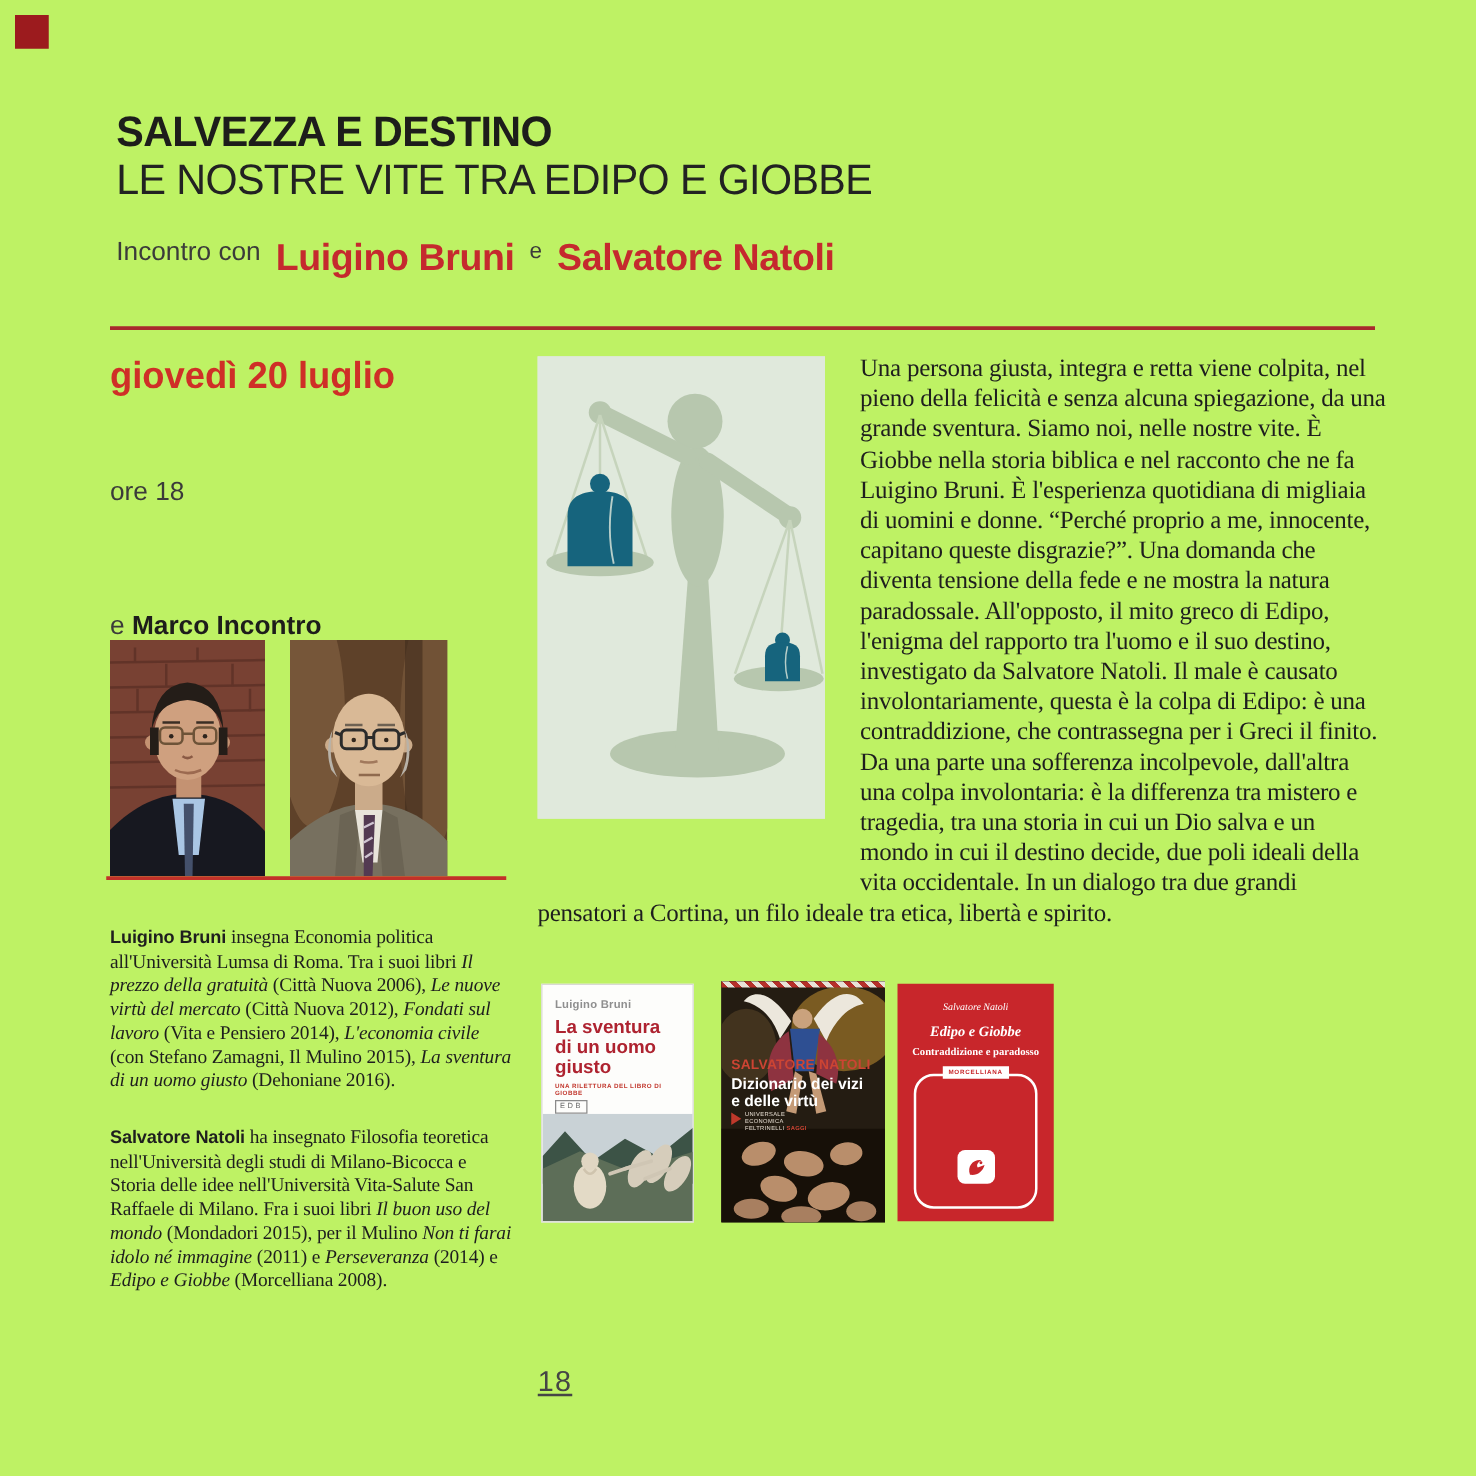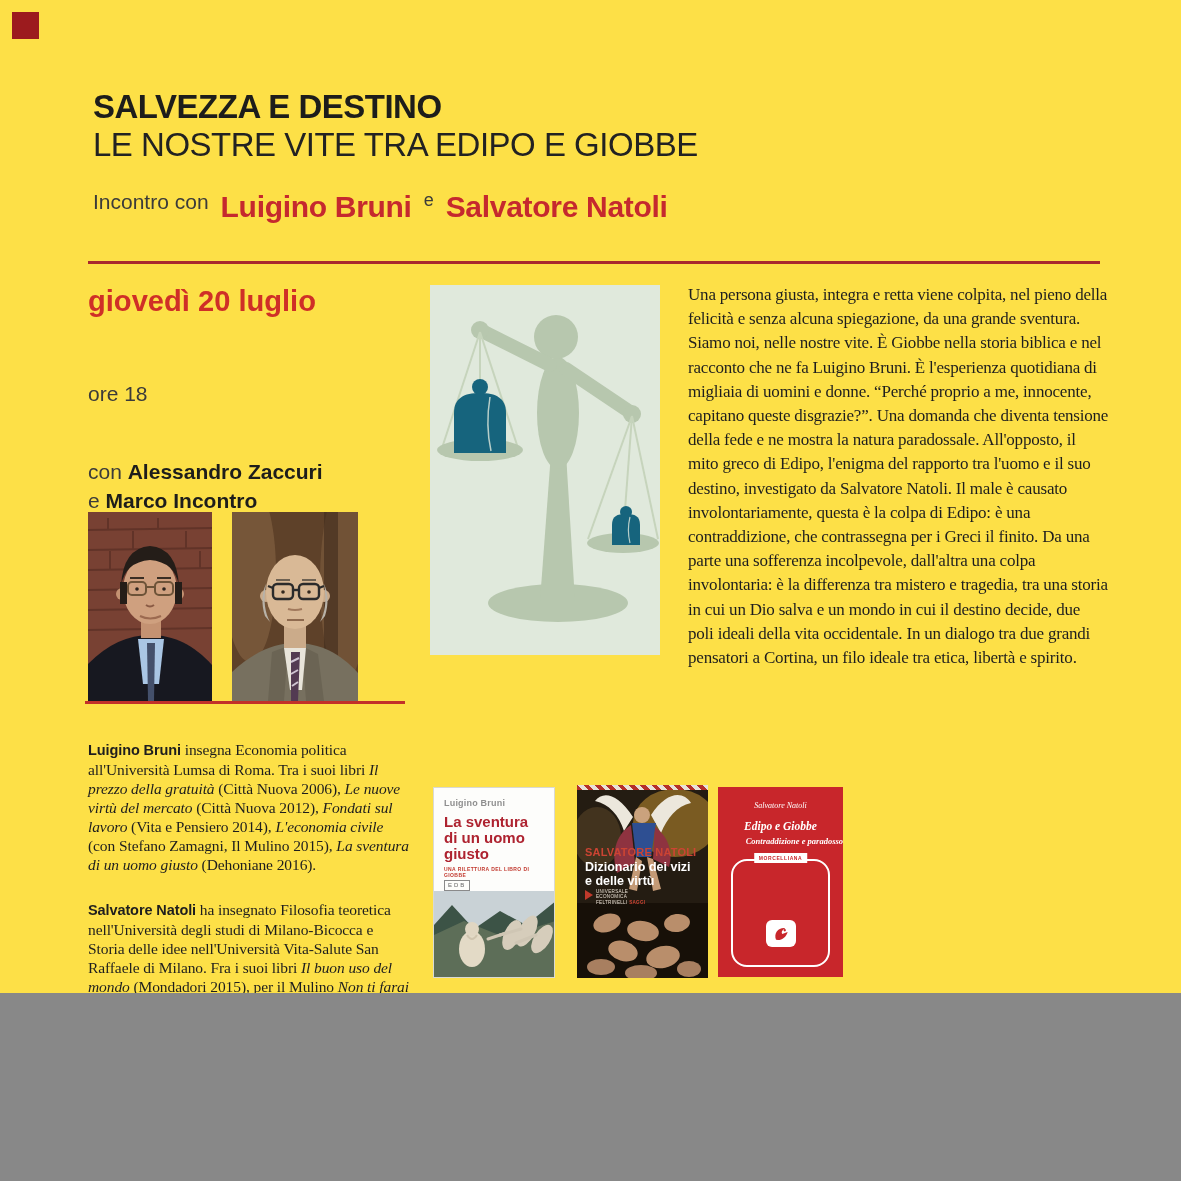--- a/index.html
+++ b/index.html
@@ -1,16 +1,16 @@
 <!DOCTYPE html>
 <html><head>
 <meta charset="utf-8">
 <style>
   html,body{margin:0;padding:0;background:#888;}
-  .page{position:relative;width:1181px;height:993px;margin:0 auto;background:#fde047;overflow:hidden;
+  .page{position:relative;width:1181px;height:1181px;margin:0 auto;background:#bef264;overflow:hidden;
         font-family:"Liberation Sans","DejaVu Sans",sans-serif;color:#1d1d1b;}
 
   
   .brand-mark{position:absolute;left:12px;top:12px;width:27px;height:27px;background:#9c1b1e;}
 
   
   .t1{position:absolute;left:93px;top:87px;font-size:34px;font-weight:700;letter-spacing:-.5px;
       transform:scaleX(.97);transform-origin:left;white-space:nowrap;}
   .t2{position:absolute;left:93px;top:125px;font-size:34px;font-weight:400;letter-spacing:-.5px;
       transform:scaleX(.97);transform-origin:left;white-space:nowrap;color:#222;}
@@ -32,21 +32,21 @@
   .photo-rule{position:absolute;left:85px;top:701px;width:320px;height:3px;background:#c23129;}
 
   .bio{position:absolute;left:88px;width:324px;font-family:"Liberation Serif","DejaVu Serif",serif;
        font-size:15.5px;line-height:19px;color:#1e1e1e;letter-spacing:-.1px;}
   .bio-1{top:724px;} .bio-2{top:884px;}
   .bio .seg-b{font-family:"Liberation Sans","DejaVu Sans",sans-serif;font-weight:700;font-size:14.5px;}
   .bio .seg-i{font-style:italic;}
 
   
   .article{position:absolute;left:430px;top:283px;width:679px;
-           font-family:"Liberation Serif","DejaVu Serif",serif;font-size:17px;line-height:24.2px;
+           font-family:"Liberation Serif","DejaVu Serif",serif;font-size:20px;line-height:24.2px;
            color:#1e1e1e;letter-spacing:-.2px;}
   .scales-box{float:left;width:230px;height:370px;margin:2px 28px 44px 0;background:#e0e9dc;}
   .scales-box svg{display:block;width:100%;height:100%;}
 
   
   .cover{position:absolute;top:787px;overflow:hidden;}
   .cover-1{left:433px;width:122px;height:191px;background:#fdfdfb;border:1px solid #d9d9d3;box-sizing:border-box;}
   .c1-author{position:absolute;left:10px;top:10px;font-size:9px;font-weight:700;color:#8f8f8f;letter-spacing:.2px;}
   .c1-title{position:absolute;left:10px;top:26px;width:96px;font-size:15px;line-height:16px;font-weight:700;color:#ae2330;}
   .c1-sub{position:absolute;left:10px;top:78px;width:100px;font-size:5px;font-weight:700;color:#c2392f;letter-spacing:.4px;}
@@ -62,50 +62,49 @@
   .c2-title{position:absolute;left:8px;top:75px;font-size:12.5px;line-height:14px;font-weight:700;color:#fff;}
   .c2-imprint{position:absolute;left:8px;top:104px;display:flex;gap:3px;align-items:flex-start;}
   .c2-chevron{width:0;height:0;border-top:5px solid transparent;border-bottom:5px solid transparent;border-left:8px solid #c0392b;margin-top:1px;}
   .c2-imprint-txt{font-size:4.6px;line-height:5.4px;color:#e7ded2;letter-spacing:.3px;}
   .c2-imprint-txt .tag{color:#cc4433;font-weight:700;}
 
   .cover-3{left:718px;width:125px;height:190px;background:#c8262b;color:#fff;
            font-family:"Liberation Serif","DejaVu Serif",serif;text-align:center;}
   .c3-author{position:absolute;left:0;top:14px;width:100%;font-size:8px;font-style:italic;}
   .c3-title{position:absolute;left:0;top:33px;width:100%;font-size:11.5px;font-weight:700;font-style:italic;}
-  .c3-sub{position:absolute;left:0;top:49px;width:100%;font-size:8.5px;font-weight:700;font-style:italic;text-align:right;}
+  .c3-sub{position:absolute;left:0;top:49px;width:100%;font-size:8.5px;font-weight:700;}
   .c3-outline{position:absolute;left:13px;right:13px;top:72px;bottom:10px;border:2px solid #fff;border-radius:16px;}
   .c3-publisher{position:absolute;top:66px;left:50%;transform:translateX(-50%);background:#fff;color:#c8262b;
                 font-family:"Liberation Sans",sans-serif;font-size:5px;font-weight:700;letter-spacing:.6px;
                 padding:2px 5px;white-space:nowrap;}
   .c3-logo{position:absolute;left:50%;transform:translateX(-50%);bottom:30px;width:30px;height:27px;
            background:#fff;border-radius:6px;display:flex;align-items:center;justify-content:center;}
 
-  .pagenum{position:absolute;left:423px;top:1092px;width:42px;text-align:center;font-size:23px;color:#454545;letter-spacing:1px;}
+  .pagenum{position:absolute;left:423px;top:1092px;width:42px;text-align:center;font-size:23px;color:#454545;letter-spacing:1px;text-decoration:underline;}
 </style>
 </head>
 <body>
 
 <div class="page">
 
   <div class="brand-mark"></div>
 
   <div class="t1">SALVEZZA E DESTINO</div>
   <div class="t2">LE NOSTRE VITE TRA EDIPO E GIOBBE</div>
   <div class="meet">
     <span class="meet-pre">Incontro con</span>
     <span class="meet-name">Luigino Bruni</span>
     <span class="meet-conj">e</span>
     <span class="meet-name">Salvatore Natoli</span>
   </div>
   <div class="rule"></div>
 
   <div class="date">giovedì 20 luglio</div>
   <div class="info time">ore 18</div>
-  <div class="info mod1"><span>con</span> <b>Alessandro Zaccuri</b></div>
   <div class="info mod2"><span>e</span> <b>Marco Incontro</b></div>
 
   <svg class="photo photo-1" width="124" height="189" viewBox="0 0 124 189">
     <rect width="124" height="189" fill="#8c4c3c"></rect>
     <g stroke="#6e3a2e" stroke-width="2">
       <line x1="0" y1="18" x2="124" y2="16"></line>
         <line x1="0" y1="38" x2="124" y2="36"></line>
       <line x1="0" y1="58" x2="124" y2="56"></line>
         <line x1="0" y1="78" x2="124" y2="76"></line>
       <line x1="0" y1="98" x2="124" y2="96"></line>

